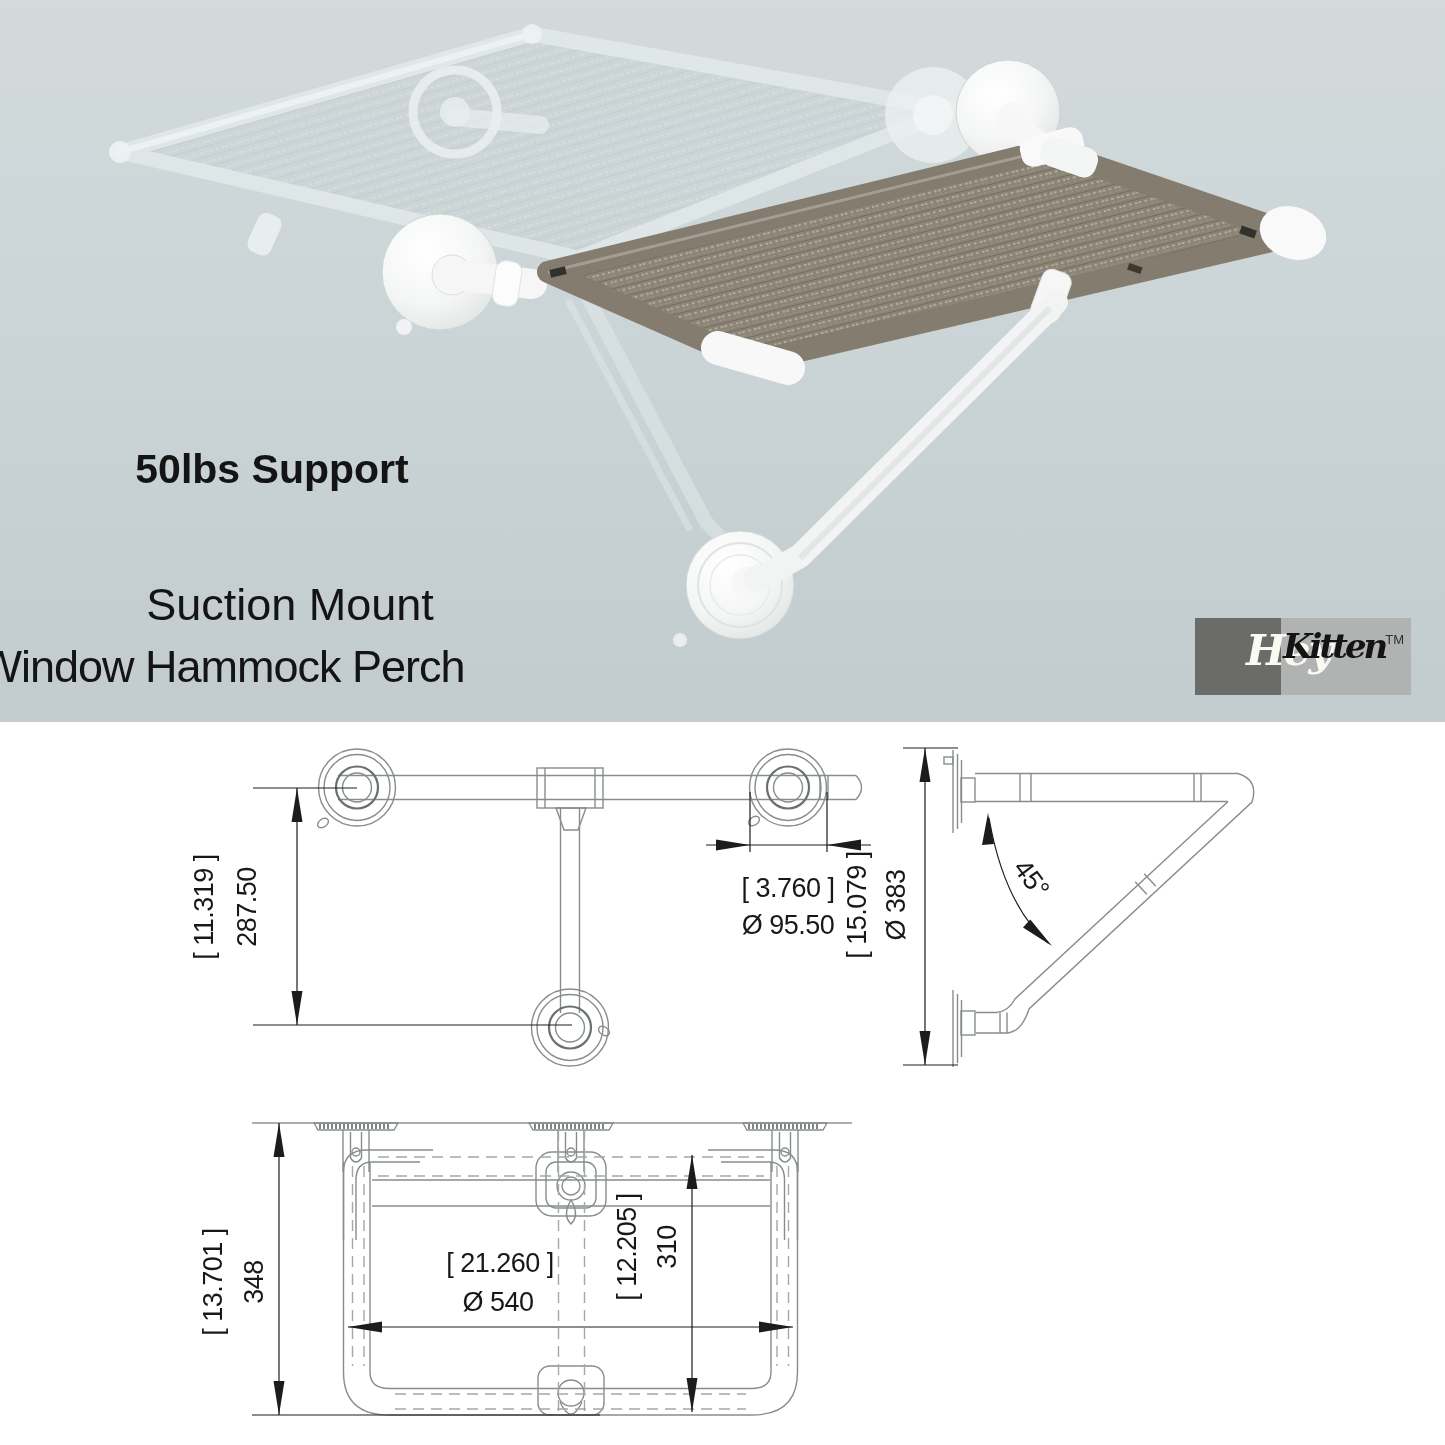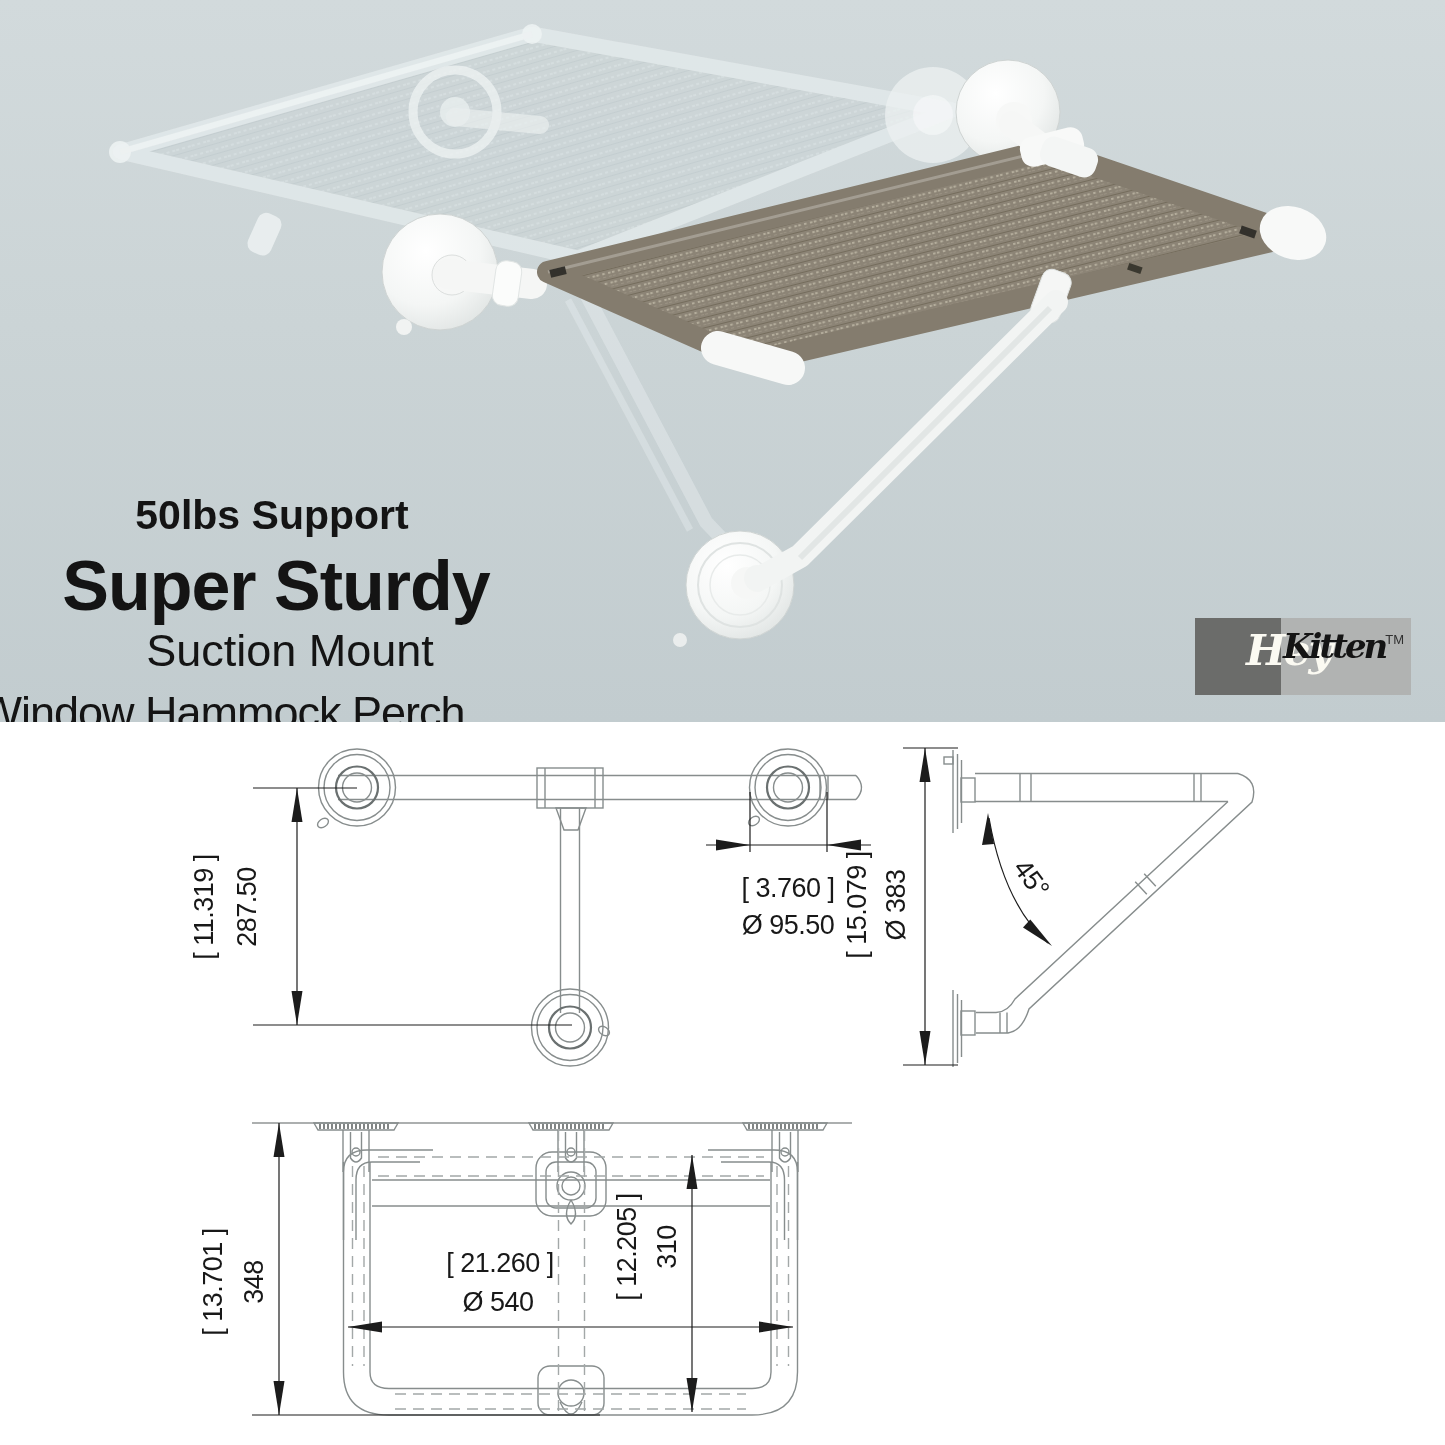--- a/index.html
+++ b/index.html
@@ -1,21 +1,21 @@
 <!DOCTYPE html>
 <html><head>
 <meta charset="utf-8">
 <style>
   html,body{margin:0;padding:0;background:#ffffff;}
   body{width:1445px;height:1445px;position:relative;font-family:"Liberation Sans",sans-serif;}
   .hero{position:absolute;left:0;top:0;width:1445px;height:722px;overflow:hidden;
         background:linear-gradient(180deg,#d2dadc 0%,#cbd4d6 45%,#c2cccf 100%);}
   .hero svg{position:absolute;left:0;top:0;}
   .headline{position:absolute;left:0;top:0;width:100%;height:100%;pointer-events:none;}
-  .hl{position:absolute;transform:translateX(-50%);white-space:nowrap;color:#141414;margin-top:46px;}
+  .hl{position:absolute;transform:translateX(-50%);white-space:nowrap;color:#141414;}
   .hl1{left:272px;top:446px;font-size:41px;font-weight:700;}
   .hl2{left:276px;top:500px;font-size:70px;font-weight:700;letter-spacing:-1px;}
   .hl3{left:290px;top:579px;font-size:45px;font-weight:400;letter-spacing:0px;}
   .hl4{left:222px;top:641px;font-size:45px;font-weight:400;letter-spacing:-1px;}
   .logo{position:absolute;left:1195px;top:618px;width:216px;height:77px;}
   .logo .dark{position:absolute;left:0;top:0;width:86px;height:77px;background:#6b6c6a;}
   .logo .light{position:absolute;left:86px;top:0;width:130px;height:77px;background:#b1b3b2;}
   .logo .hey{position:absolute;left:10px;top:8px;font-family:"DejaVu Serif",serif;font-style:italic;
              font-weight:700;font-size:42px;color:#fbfaf2;letter-spacing:-2px;margin-left:41px;}
   .logo .kitten{position:absolute;left:88px;top:8px;font-family:"DejaVu Serif",serif;font-style:italic;
@@ -108,21 +108,20 @@
         <circle cx="680" cy="640" r="7" fill="#eef1f0" opacity="0.9"></circle>
       </g>
       <polyline points="1056,302 800,556 757,580" fill="none" stroke="#f2f4f3" stroke-width="24" stroke-linecap="round" stroke-linejoin="round"></polyline>
       <line x1="1050" y1="308" x2="800" y2="558" stroke="#d9dedd" stroke-width="6" opacity="0.6"></line>
       <circle cx="757" cy="578" r="13" fill="#f2f4f3"></circle>
     </g>
   </svg>
 
   <div class="headline">
     <div class="hl hl1">50lbs Support</div>
-    <div class="hl hl2">Super Sturdy</div>
     <div class="hl hl3">Suction Mount</div>
     <div class="hl hl4">Window Hammock Perch</div>
   </div>
 
   <div class="logo">
     <span class="dark"></span>
     <span class="light"></span>
     <span class="hey">Hey</span>
     <span class="kitten">Kitten</span>
     <span class="tm">TM</span>

